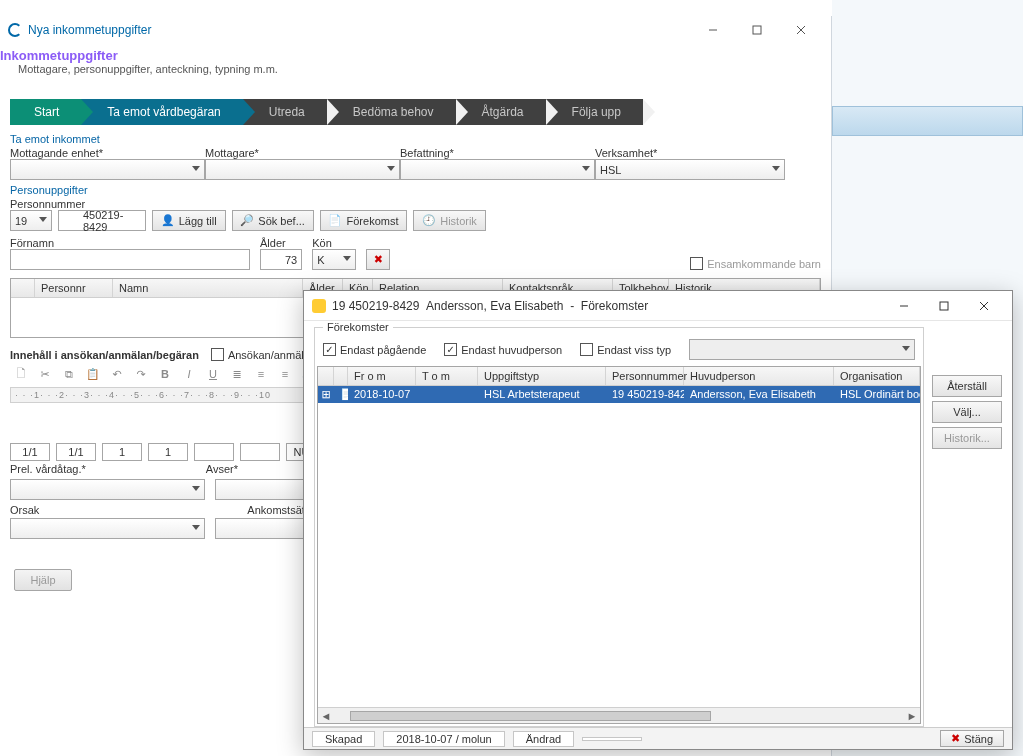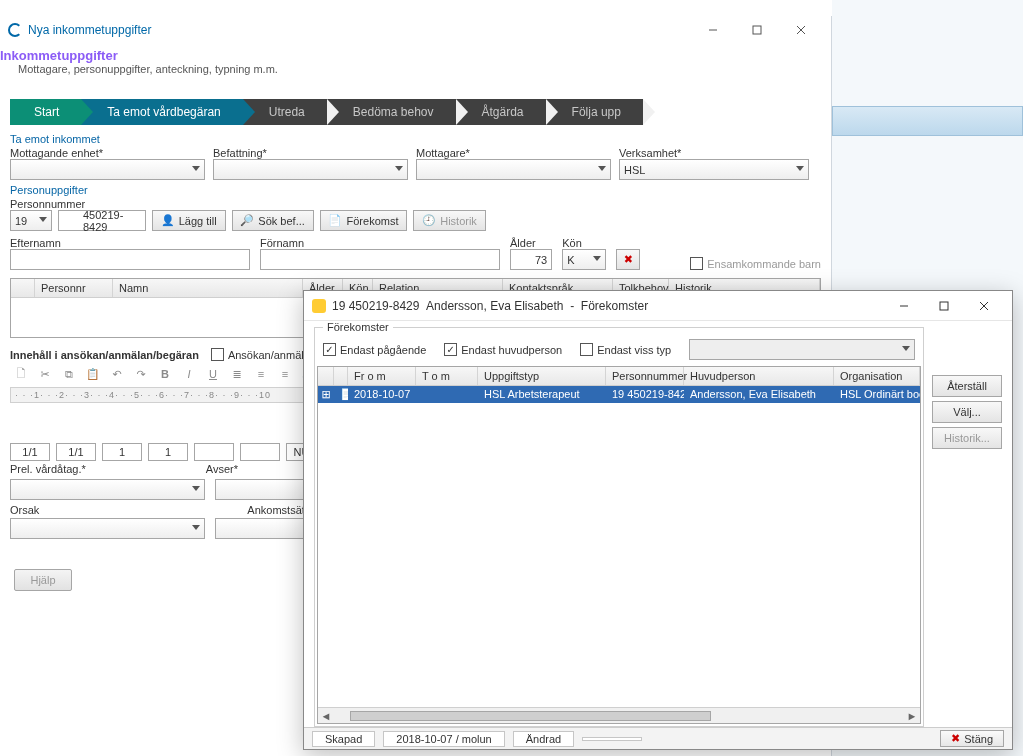--- a/index.html
+++ b/index.html
@@ -22,21 +22,21 @@
     .step::after { content: ""; position: absolute; right: -12px; top: 0; border-top: 13px solid transparent; border-bottom: 13px solid transparent; border-left: 12px solid currentColor; z-index: 2; }
     .step.s1 { background: #0c8f76; color: #fff; }
     .step.s1::after { border-left-color: #0c8f76; }
     .step.s2 { background: #0a6f8f; padding-left: 26px; }
     .step.s2::after { border-left-color: #0a6f8f; }
     .step.inactive { background: #404040; color: #c7c7c7; padding-left: 26px; }
     .step.inactive::after { border-left-color: #f1f1f1; }
 
     .section { padding: 2px 10px; }
     .section .title { color: #0766a6; font-size: 11px; margin-bottom: 2px; }
-    .row { display: flex; gap: 8px; }
+    .row { display: flex; }
     .field { display: flex; flex-direction: column; flex: 1; }
     .field label { color: #333; }
     .select, .input, .btn, .combo {
       height: 21px; border: 1px solid #a6a6a6; background: linear-gradient(#fff,#eee); font-size: 11px; padding: 0 4px; display: flex; align-items: center; position: relative;
     }
     .select .caret, .combo .caret { position: absolute; right: 4px; top: 6px; border-top: 5px solid #555; border-left: 4px solid transparent; border-right: 4px solid transparent; }
     .input { background: #fff; padding-left: 24px; }
     .btn { background: linear-gradient(#f8f8f8,#e4e4e4); padding: 0 8px; gap: 4px; white-space: nowrap; }
     .btn.disabled { color: #999; }
     .iconbtn { width: 24px; justify-content: center; padding: 0; }
@@ -134,27 +134,27 @@
   <div class="section">
     <div class="title">Ta emot inkommet</div>
     <div class="row">
       <div class="field" style="flex:0 0 195px">
         <label>Mottagande enhet*</label>
         <div class="select">
             <span class="caret"></span>
           </div>
       </div>
       <div class="field" style="flex:0 0 195px">
+        <label>Mottagare*</label>
+        <div class="select">
+            <span class="caret"></span>
+          </div>
+      </div>
+      <div class="field" style="flex:0 0 195px">
         <label>Befattning*</label>
-        <div class="select">
-            <span class="caret"></span>
-          </div>
-      </div>
-      <div class="field" style="flex:0 0 195px">
-        <label>Mottagare*</label>
         <div class="select">
             <span class="caret"></span>
           </div>
       </div>
       <div class="field" style="flex:0 0 190px">
         <label>Verksamhet*</label>
         <div class="select">
             <span>HSL</span>
             <span class="caret"></span>
           </div>
@@ -185,24 +185,20 @@
           <span>📄</span>
           <span>Förekomst</span>
         </div>
       <div class="btn disabled">
           <span>🕘</span>
           <span>Historik</span>
         </div>
     </div>
 
     <div class="row" style="margin-top:6px;gap:10px;align-items:flex-end">
-      <div class="field" style="flex:0 0 240px">
-        <label>Efternamn</label>
-        <div class="input"></div>
-      </div>
       <div class="field" style="flex:0 0 240px">
         <label>Förnamn</label>
         <div class="input"></div>
       </div>
       <div class="field" style="flex:0 0 34px">
         <label>Ålder</label>
         <div class="input">
             <span>73</span>
           </div>
       </div>

